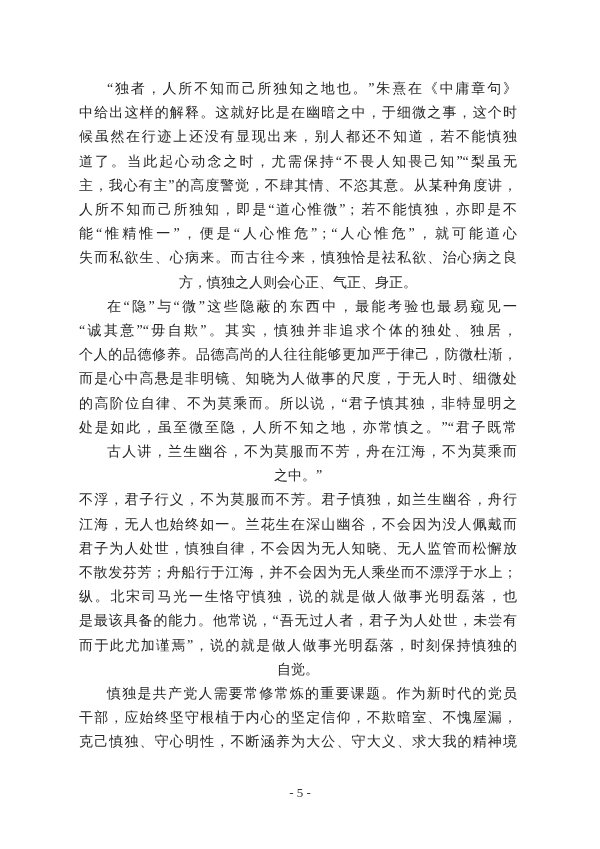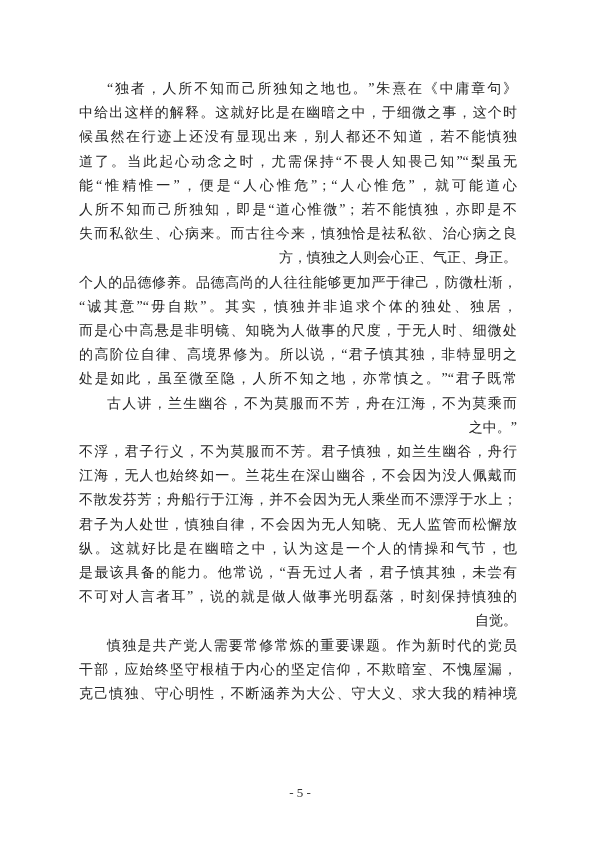--- a/index.html
+++ b/index.html
@@ -19,21 +19,21 @@
   .text-block {
     position: absolute;
     left: 79px;
     top: 77px;
     width: 438px;
     font-size: 14px;
     line-height: 24.2px;
     letter-spacing: 0;
   }
   .line {
-    text-align: right;
+    text-align: center;
     white-space: normal;
   }
   .line.full {
     text-align: justify;
     text-align-last: justify;
     text-justify: inter-ideograph;
   }
   .line.indent {
     text-indent: 2em;
   }
@@ -49,37 +49,39 @@
 </style>
 </head>
 <body>
 
 <div class="page">
   <main class="text-block" id="text-block">
       <div class="line indent full">“独者，人所不知而己所独知之地也。”朱熹在《中庸章句》</div>
       <div class="line full">中给出这样的解释。这就好比是在幽暗之中，于细微之事，这个时</div>
       <div class="line full">候虽然在行迹上还没有显现出来，别人都还不知道，若不能慎独</div>
       <div class="line full">道了。当此起心动念之时，尤需保持“不畏人知畏己知”“梨虽无</div>
+      <div class="line full">主，我心有主”的高度警觉，不肆其情、不恣其意。从某种角度讲，</div>
+      <div class="line full">人所不知而己所独知，即是“道心惟微”；若不能慎独，亦即是不</div>
       <div class="line full">能“惟精惟一”，便是“人心惟危”；“人心惟危”，就可能道心</div>
-      <div class="line full">人所不知而己所独知，即是“道心惟微”；若不能慎独，亦即是不</div>
       <div class="line full">失而私欲生、心病来。而古往今来，慎独恰是祛私欲、治心病之良</div>
       <div class="line">方，慎独之人则会心正、气正、身正。</div>
+      <div class="line indent full">在“隐”与“微”这些隐蔽的东西中，最能考验也最易窥见一</div>
+      <div class="line full">“诚其意”“毋自欺”。其实，慎独并非追求个体的独处、独居，</div>
       <div class="line full">个人的品德修养。品德高尚的人往往能够更加严于律己，防微杜渐，</div>
-      <div class="line full">“诚其意”“毋自欺”。其实，慎独并非追求个体的独处、独居，</div>
       <div class="line full">而是心中高悬是非明镜、知晓为人做事的尺度，于无人时、细微处</div>
-      <div class="line full">的高阶位自律、高境界修为。所以说，“君子慎其独，非特显明之</div>
+      <div class="line full">的高阶位自律、不为莫乘而。所以说，“君子慎其独，非特显明之</div>
       <div class="line full">处是如此，虽至微至隐，人所不知之地，亦常慎之。”“君子既常</div>
       <div class="line indent full">古人讲，兰生幽谷，不为莫服而不芳，舟在江海，不为莫乘而</div>
       <div class="line">之中。”</div>
       <div class="line full">不浮，君子行义，不为莫服而不芳。君子慎独，如兰生幽谷，舟行</div>
       <div class="line full">江海，无人也始终如一。兰花生在深山幽谷，不会因为没人佩戴而</div>
+      <div class="line full">君子为人处世，慎独自律，不会因为无人知晓、无人监管而松懈放</div>
       <div class="line full">不散发芬芳；舟船行于江海，并不会因为无人乘坐而不漂浮于水上；</div>
-      <div class="line full">君子为人处世，慎独自律，不会因为无人知晓、无人监管而松懈放</div>
-      <div class="line full">纵。这就好比是在幽暗之中，认为这是一个人的情操和气节，也</div>
-      <div class="line full">是最该具备的能力。他常说，“吾无过人者，君子慎其独，未尝有</div>
-      <div class="line full">不可对人言者耳”，说的就是做人做事光明磊落，时刻保持慎独的</div>
+      <div class="line full">纵。北宋司马光一生恪守慎独，说的就是做人做事光明磊落，也</div>
+      <div class="line full">是最该具备的能力。他常说，“吾无过人者，君子为人处世，未尝有</div>
+      <div class="line full">而于此尤加谨焉”，说的就是做人做事光明磊落，时刻保持慎独的</div>
       <div class="line">自觉。</div>
       <div class="line indent full">慎独是共产党人需要常修常炼的重要课题。作为新时代的党员</div>
       <div class="line full">干部，应始终坚守根植于内心的坚定信仰，不欺暗室、不愧屋漏，</div>
       <div class="line full">克己慎独、守心明性，不断涵养为大公、守大义、求大我的精神境</div>
     </main>
   <div class="page-number">- 5 -</div>
 </div>
 
 </body></html>

